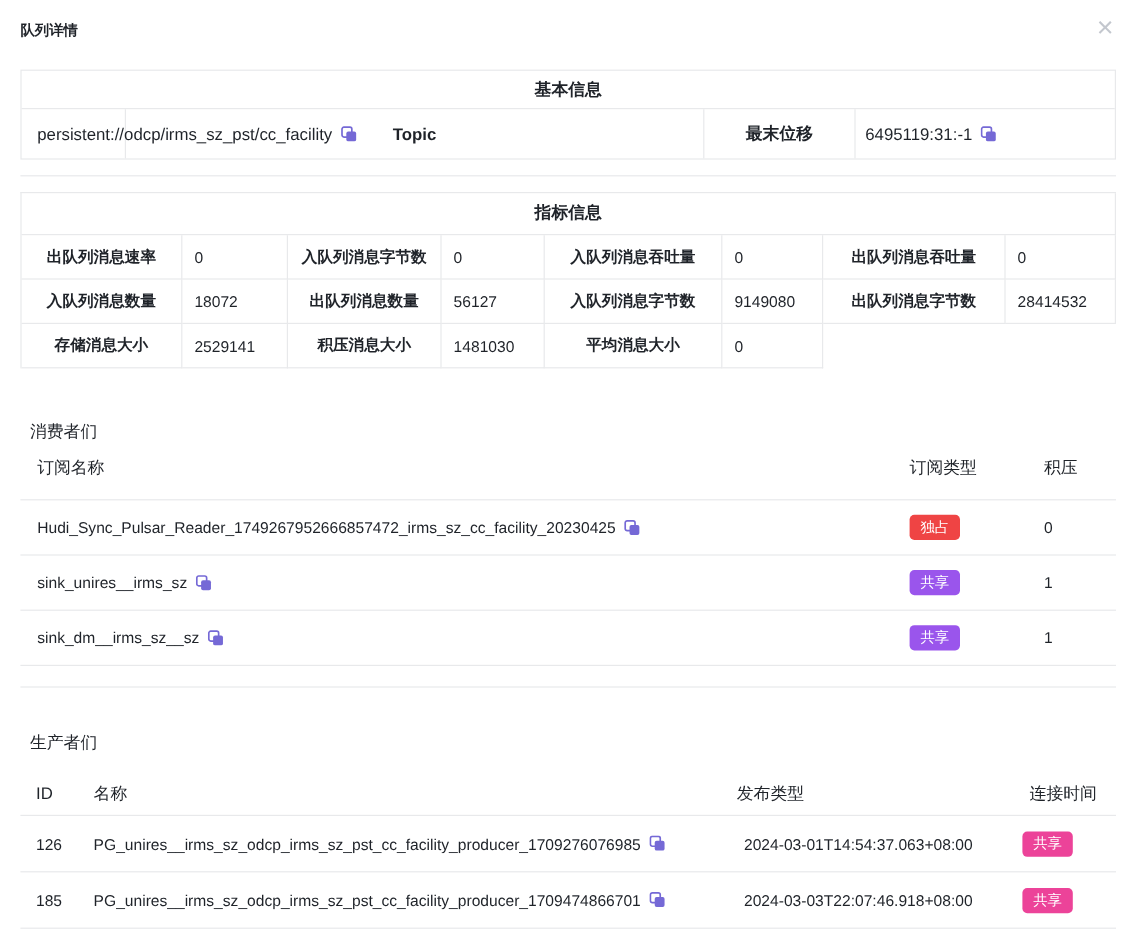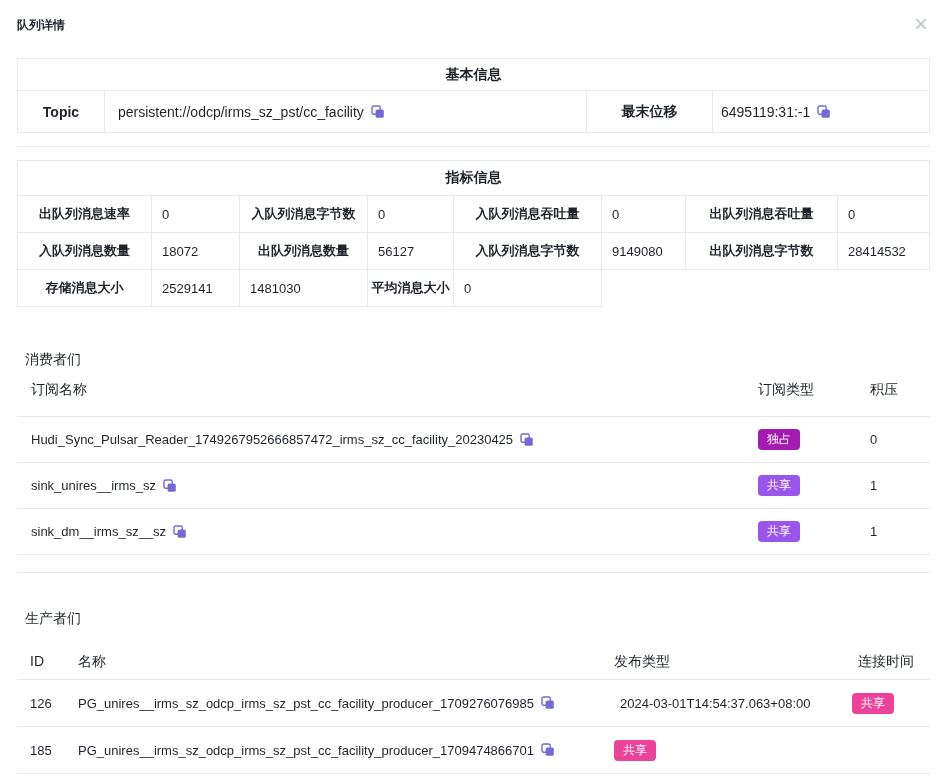--- a/index.html
+++ b/index.html
@@ -72,29 +72,29 @@
   </defs>
 </svg>
 
 <div class="dlg-header">
   <div class="dlg-title">队列详情</div>
   <button class="close-btn">×</button>
 </div>
 
 <div class="basic">
   <div class="b-header">基本信息</div>
-  <div class="b-cell b-label">Topic</div>
   <div class="b-cell b-value">
     <span>persistent://odcp/irms_sz_pst/cc_facility</span>
     <button class="copy-btn">
         <svg width="14" height="14" viewBox="0 0 14 14">
           <use href="#copy-glyph"></use>
         </svg>
       </button>
   </div>
+  <div class="b-cell b-label">Topic</div>
   <div class="b-cell b-label">最末位移</div>
   <div class="b-cell b-value short last">
     <span>6495119:31:-1</span>
     <button class="copy-btn">
         <svg width="14" height="14" viewBox="0 0 14 14">
           <use href="#copy-glyph"></use>
         </svg>
       </button>
   </div>
 </div>
@@ -117,20 +117,21 @@
   <div class="cell value">18072</div>
   <div class="cell label">出队列消息数量</div>
   <div class="cell value">56127</div>
   <div class="cell label">入队列消息字节数</div>
   <div class="cell value">9149080</div>
   <div class="cell label">出队列消息字节数</div>
   <div class="cell value">28414532</div>
 
   <div class="cell label">存储消息大小</div>
   <div class="cell value">2529141</div>
+  <div class="cell label">积压消息大小</div>
   <div class="cell value">1481030</div>
   <div class="cell label">平均消息大小</div>
   <div class="cell value">0</div>
   <div class="m-filler"></div>
 </div>
 
 <div class="section-title consumers-title">消费者们</div>
 
 <div class="list consumers">
   <div class="list-head">
@@ -141,21 +142,21 @@
 
   <div class="list-row">
     <div class="name-cell">
       <span>Hudi_Sync_Pulsar_Reader_1749267952666857472_irms_sz_cc_facility_20230425</span>
       <button class="copy-btn">
           <svg width="14" height="14" viewBox="0 0 14 14">
             <use href="#copy-glyph"></use>
           </svg>
         </button>
     </div>
-    <div class="pad8"><span class="badge" style="background: #a21caf;">独占</span></div>
+    <div class="pad8"><span class="badge" style="background: #ef4444;">独占</span></div>
     <div class="pad8">0</div>
   </div>
 
   <div class="list-row">
     <div class="name-cell">
       <span>sink_unires__irms_sz</span>
       <button class="copy-btn">
           <svg width="14" height="14" viewBox="0 0 14 14">
             <use href="#copy-glyph"></use>
           </svg>
@@ -208,15 +209,16 @@
   <div class="list-row">
     <div class="pad13">185</div>
     <div class="name-cell" style="padding-left:13px">
       <span>PG_unires__irms_sz_odcp_irms_sz_pst_cc_facility_producer_1709474866701</span>
       <button class="copy-btn">
           <svg width="14" height="14" viewBox="0 0 14 14">
             <use href="#copy-glyph"></use>
           </svg>
         </button>
     </div>
+    <div class="pad13">2024-03-03T22:07:46.918+08:00</div>
     <div class="pad7"><span class="badge" style="background: rgb(236, 67, 153);">共享</span></div>
   </div>
 </div>
 
 </body></html>

